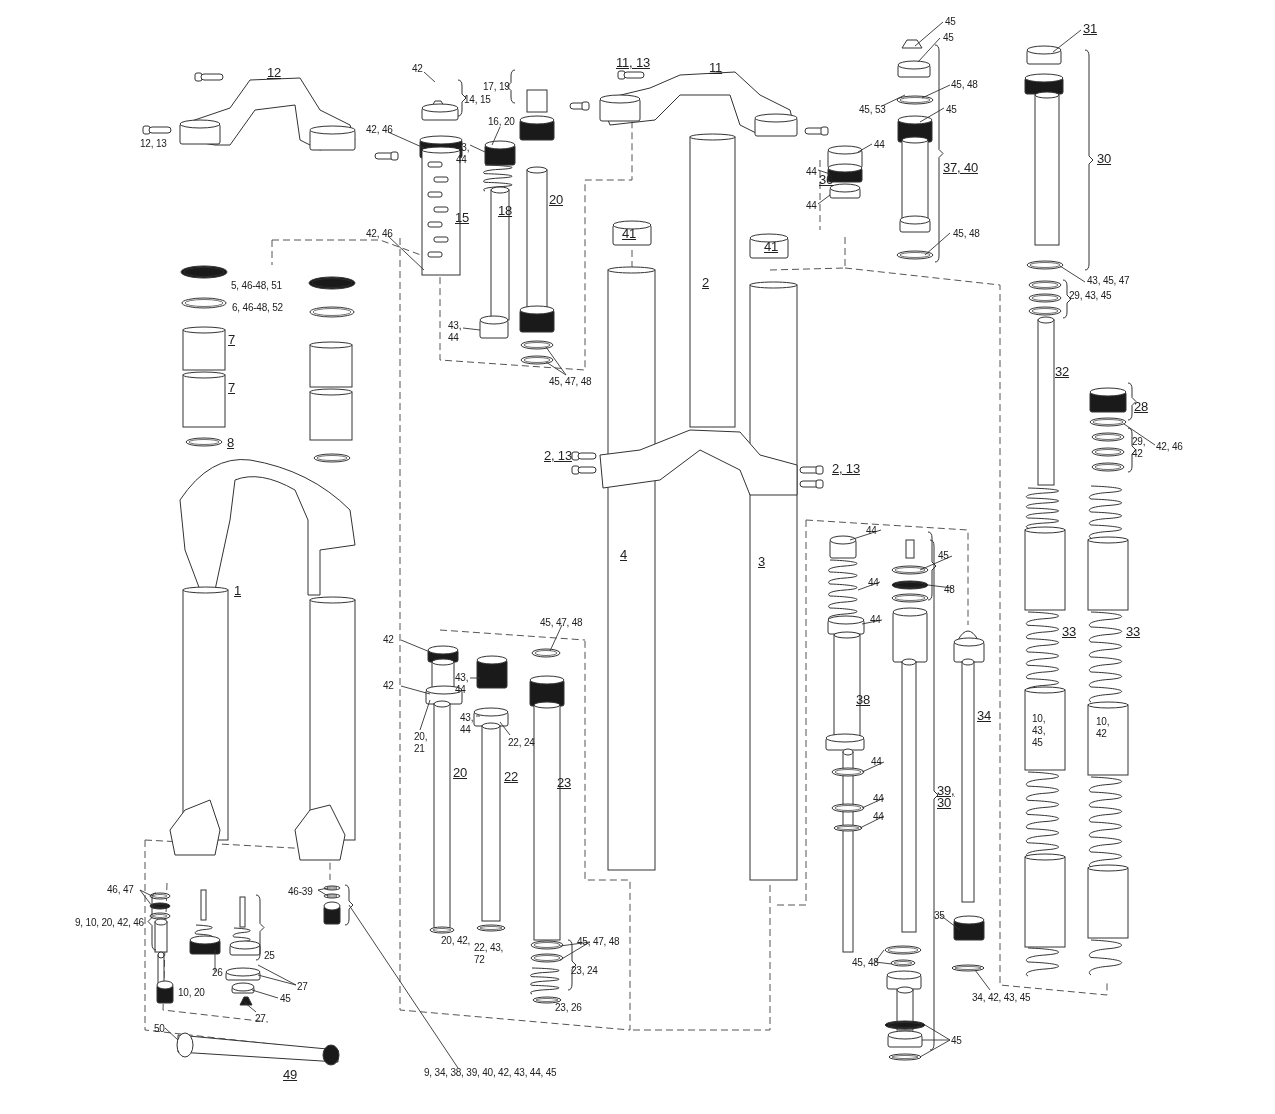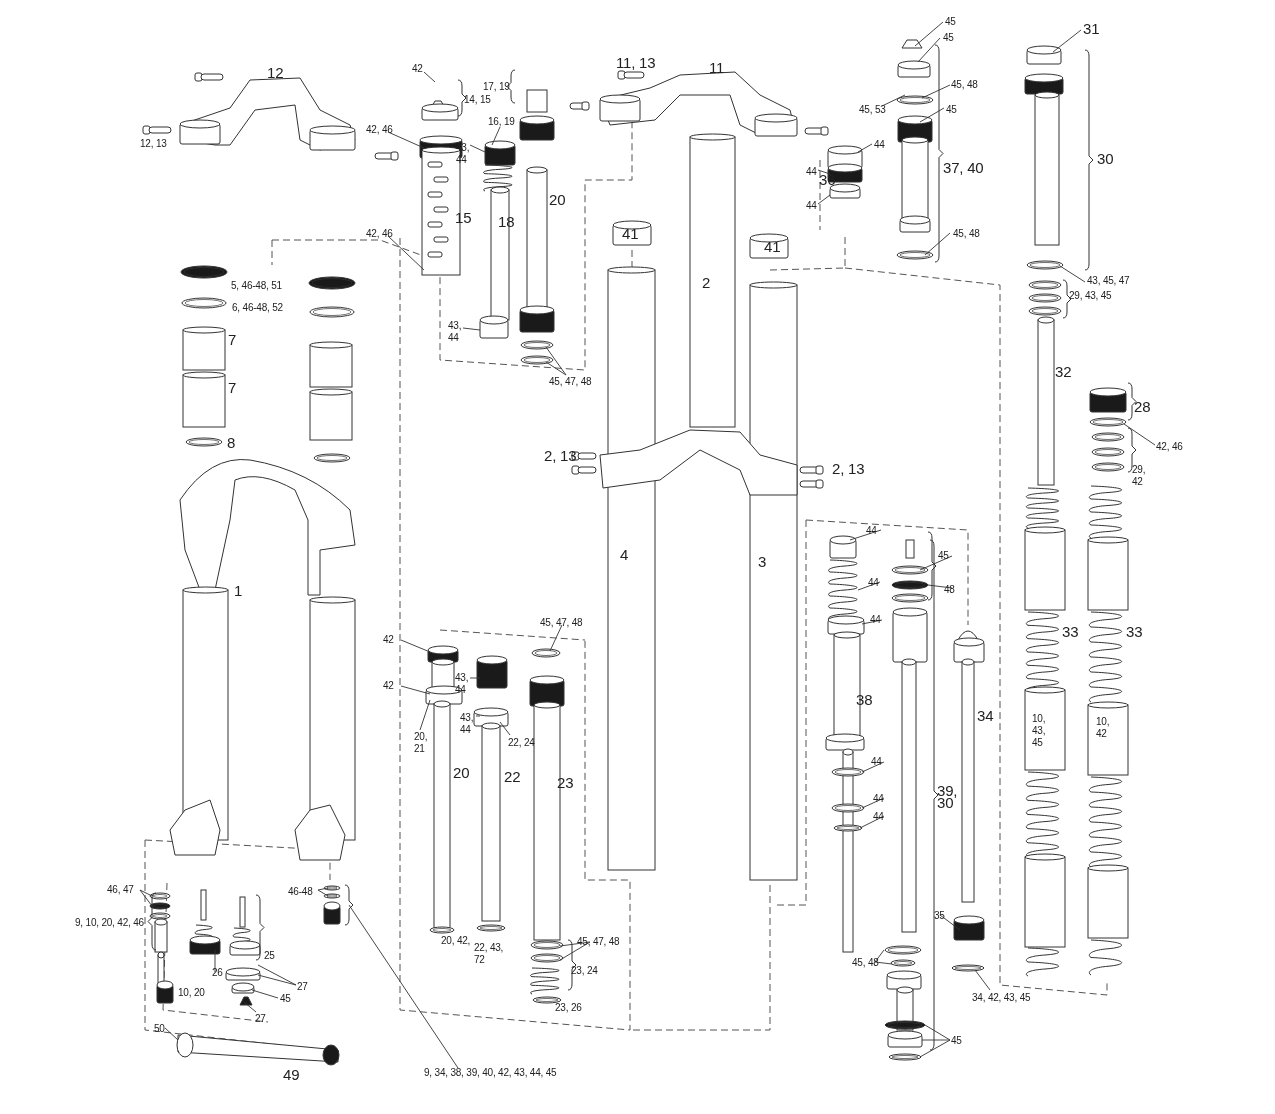--- a/index.html
+++ b/index.html
@@ -1,19 +1,19 @@
 <!DOCTYPE html>
 <html><head>
 <meta charset="utf-8">
 <style>
   html,body{margin:0;padding:0;background:#ffffff;}
   body{width:1275px;height:1114px;position:relative;overflow:hidden;font-family:"Liberation Sans","DejaVu Sans",sans-serif;}
   #diagram{position:absolute;left:0;top:0;width:1275px;height:1114px;}
   .lbl{position:absolute;font-family:"Liberation Sans",sans-serif;font-size:10px;color:#222;white-space:pre;line-height:12px;letter-spacing:-0.2px;}
-  .lbl.big{font-size:15px;}
+  .lbl.big{font-size:13px;text-decoration:underline;}
 </style>
 </head>
 <body>
 
 <svg id="diagram" viewBox="0 0 1275 1114" xmlns="http://www.w3.org/2000/svg">
   <g id="dashes">
       <polyline points="272,240 380,240 440,262 440,360 585,370 585,180 632,180 632,120" fill="none" stroke="#555555" stroke-width="1" stroke-dasharray="7 4"></polyline>
       <polyline points="272,240 272,265" fill="none" stroke="#555555" stroke-width="1" stroke-dasharray="7 4"></polyline>
       <polyline points="400,238 400,1010 630,1030 630,880 585,880 585,640" fill="none" stroke="#555555" stroke-width="1" stroke-dasharray="7 4"></polyline>
       <polyline points="632,250 632,270" fill="none" stroke="#555555" stroke-width="1" stroke-dasharray="7 4"></polyline>
@@ -404,25 +404,25 @@
 </svg>
 
 <div class="lbl" style="left:140px;top:138px">12, 13</div>
 <div class="lbl big" style="left:267px;top:67px">12</div>
 <div class="lbl big" style="left:616px;top:57px">11, 13</div>
 <div class="lbl big" style="left:709px;top:62px">11</div>
 <div class="lbl" style="left:412px;top:63px">42</div>
 <div class="lbl" style="left:464px;top:94px">14, 15</div>
 <div class="lbl" style="left:483px;top:81px">17, 19</div>
 <div class="lbl" style="left:366px;top:124px">42, 46</div>
-<div class="lbl" style="left:488px;top:116px">16, 19</div>
+<div class="lbl" style="left:488px;top:116px">16, 20</div>
 <div class="lbl" style="left:456px;top:142px">43,
 44</div>
 <div class="lbl big" style="left:455px;top:212px">15</div>
-<div class="lbl big" style="left:498px;top:216px">18</div>
+<div class="lbl big" style="left:498px;top:205px">18</div>
 <div class="lbl big" style="left:549px;top:194px">20</div>
 <div class="lbl" style="left:366px;top:228px">42, 46</div>
 <div class="lbl" style="left:448px;top:320px">43,
 44</div>
 <div class="lbl" style="left:549px;top:376px">45, 47, 48</div>
 
 <div class="lbl" style="left:231px;top:280px">5, 46-48, 51</div>
 <div class="lbl" style="left:232px;top:302px">6, 46-48, 52</div>
 <div class="lbl big" style="left:228px;top:334px">7</div>
 <div class="lbl big" style="left:228px;top:382px">7</div>
@@ -449,21 +449,21 @@
 <div class="lbl big" style="left:819px;top:174px">36</div>
 <div class="lbl" style="left:806px;top:200px">44</div>
 
 <div class="lbl big" style="left:1083px;top:23px">31</div>
 <div class="lbl big" style="left:1097px;top:153px">30</div>
 <div class="lbl" style="left:1087px;top:275px">43, 45, 47</div>
 <div class="lbl" style="left:1069px;top:290px">29, 43, 45</div>
 <div class="lbl big" style="left:1055px;top:366px">32</div>
 <div class="lbl big" style="left:1134px;top:401px">28</div>
 <div class="lbl" style="left:1156px;top:441px">42, 46</div>
-<div class="lbl" style="left:1132px;top:464px">29,
+<div class="lbl" style="left:1132px;top:436px">29,
 42</div>
 <div class="lbl big" style="left:1062px;top:626px">33</div>
 <div class="lbl big" style="left:1126px;top:626px">33</div>
 <div class="lbl" style="left:1032px;top:713px">10,
 43,
 45</div>
 <div class="lbl" style="left:1096px;top:716px">10,
 42</div>
 
 <div class="lbl" style="left:383px;top:634px">42</div>
@@ -504,16 +504,16 @@
 <div class="lbl" style="left:951px;top:1035px">45</div>
 
 <div class="lbl" style="left:107px;top:884px">46, 47</div>
 <div class="lbl" style="left:75px;top:917px">9, 10, 20, 42, 46</div>
 <div class="lbl" style="left:178px;top:987px">10, 20</div>
 <div class="lbl" style="left:212px;top:967px">26</div>
 <div class="lbl" style="left:264px;top:950px">25</div>
 <div class="lbl" style="left:297px;top:981px">27</div>
 <div class="lbl" style="left:280px;top:993px">45</div>
 <div class="lbl" style="left:255px;top:1013px">27</div>
-<div class="lbl" style="left:288px;top:886px">46-48</div>
+<div class="lbl" style="left:288px;top:886px">46-39</div>
 <div class="lbl" style="left:154px;top:1023px">50</div>
 <div class="lbl big" style="left:283px;top:1069px">49</div>
 <div class="lbl" style="left:424px;top:1067px">9, 34, 38, 39, 40, 42, 43, 44, 45</div>
 
 </body></html>

